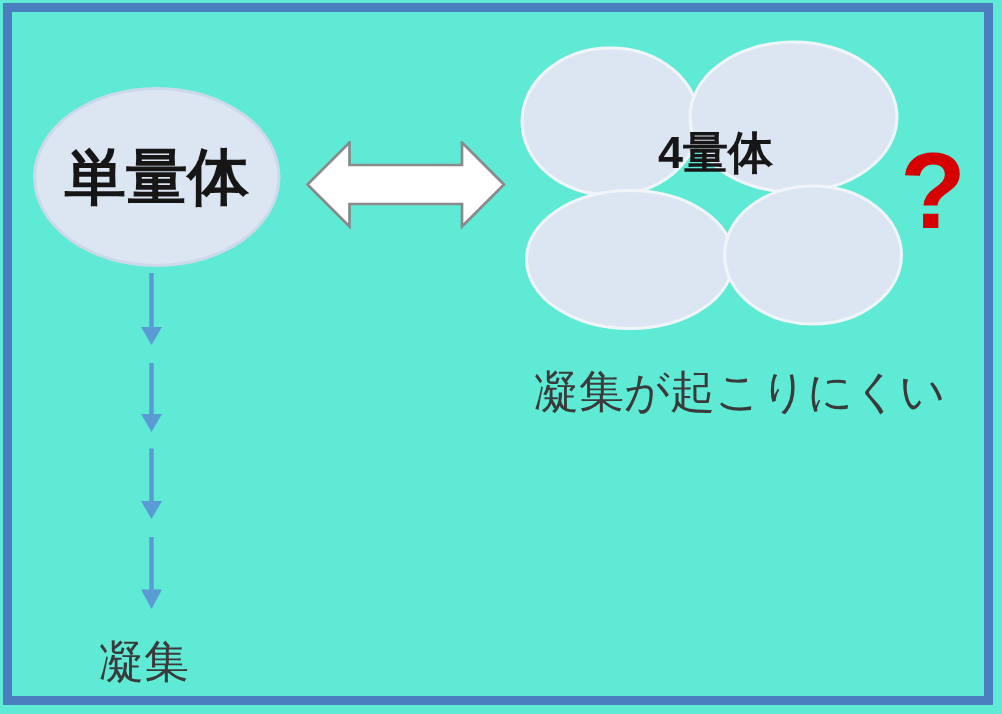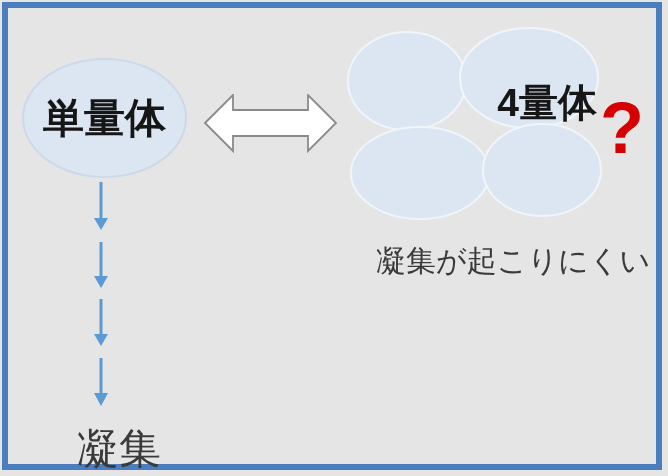--- a/index.html
+++ b/index.html
@@ -1,19 +1,19 @@
 <!DOCTYPE html>
 <html><head>
 <meta charset="utf-8">
 <style>
   html,body{margin:0;padding:0;background:#ffffff;}
   .canvas{
     position:relative;
     width:668px;height:476px;
-    background:#e5e5e5;
+    background:#5eead4;
     overflow:hidden;
     font-family:"Liberation Sans","DejaVu Sans",sans-serif;
   }
   .frame{
     position:absolute;
     left:2px;top:2px;right:6px;bottom:6px;
     border:6px solid #4a7ebe;
     pointer-events:none;
   }
   .monomer{
@@ -25,36 +25,36 @@
     box-sizing:border-box;
     display:flex;align-items:center;justify-content:center;
   }
   .monomer-label{
     font-size:41px;font-weight:bold;color:#161616;line-height:1;
   }
   .double-arrow{position:absolute;left:204px;top:94px;}
   .cluster{position:absolute;left:340px;top:20px;}
   .tetramer-label{
     position:absolute;left:357px;top:79px;width:240px;
-    text-align:right;
-    font-size:39px;font-weight:bold;color:#161616;line-height:47px;
+    text-align:center;
+    font-size:30px;font-weight:bold;color:#161616;line-height:47px;
   }
   .qmark{
     position:absolute;left:600px;top:92px;width:44px;
     font-size:72px;font-weight:bold;color:#d70000;line-height:1;
     text-align:center;
   }
   .note-right{
-    position:absolute;left:376px;top:241px;
+    position:absolute;left:356px;top:241px;
     font-size:30px;color:#3a3a3a;white-space:nowrap;
   }
   .down-arrows{position:absolute;left:88px;top:178px;}
   .note-bottom{
     position:absolute;left:66px;top:421px;
-    font-size:42px;color:#3a3a3a;white-space:nowrap;margin-left:11px;
+    font-size:30px;color:#3a3a3a;white-space:nowrap;
   }
 </style>
 </head>
 <body>
 
 <div class="canvas">
 
   <div class="frame"></div>
 
   <div class="monomer">

